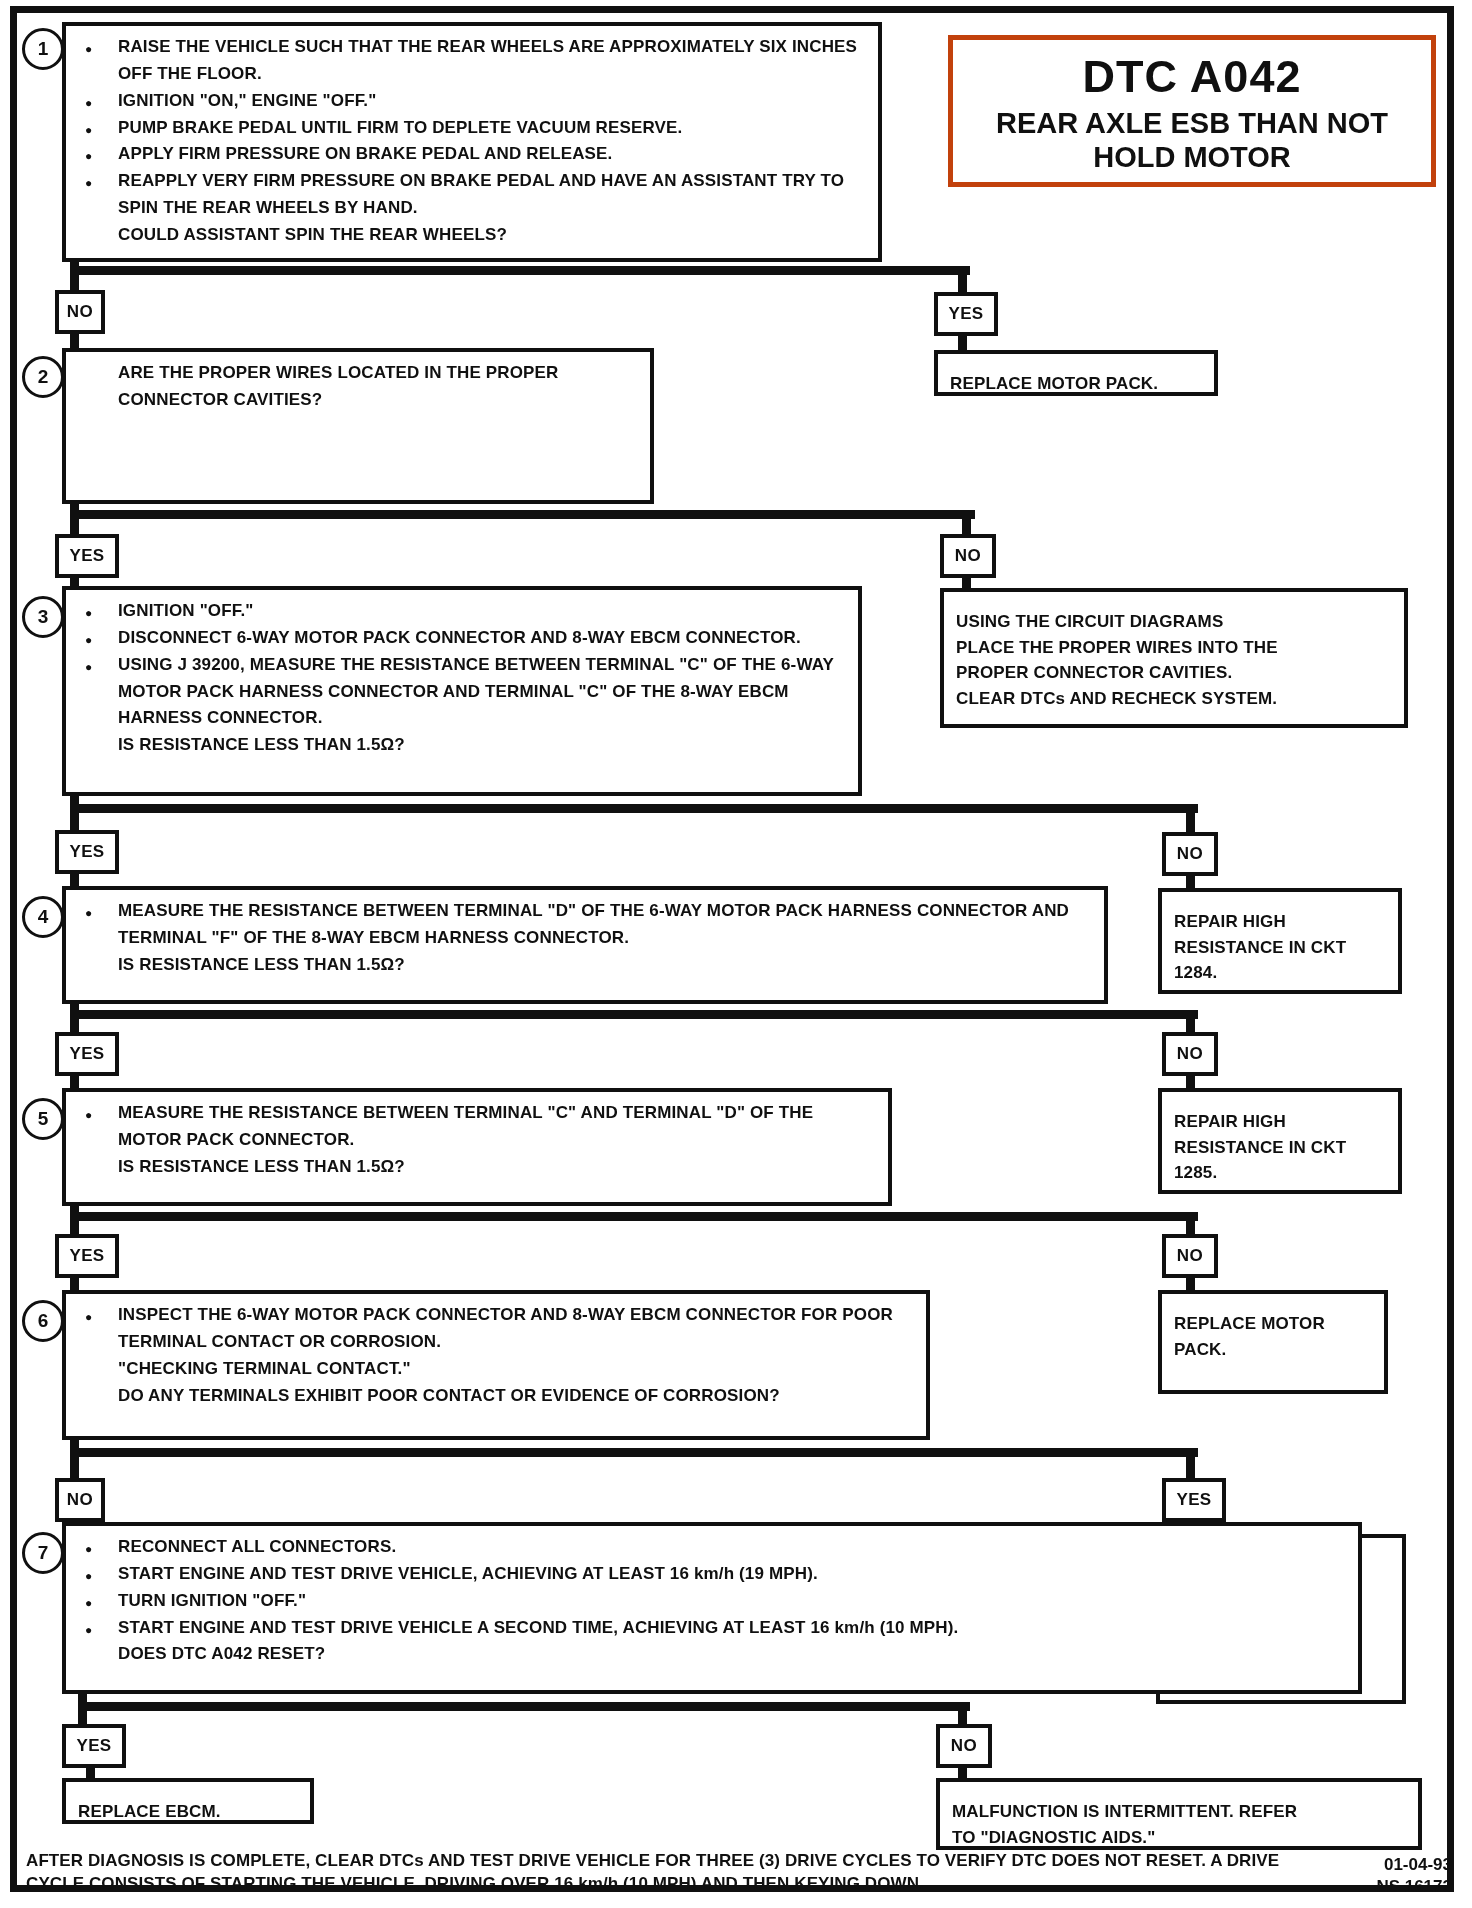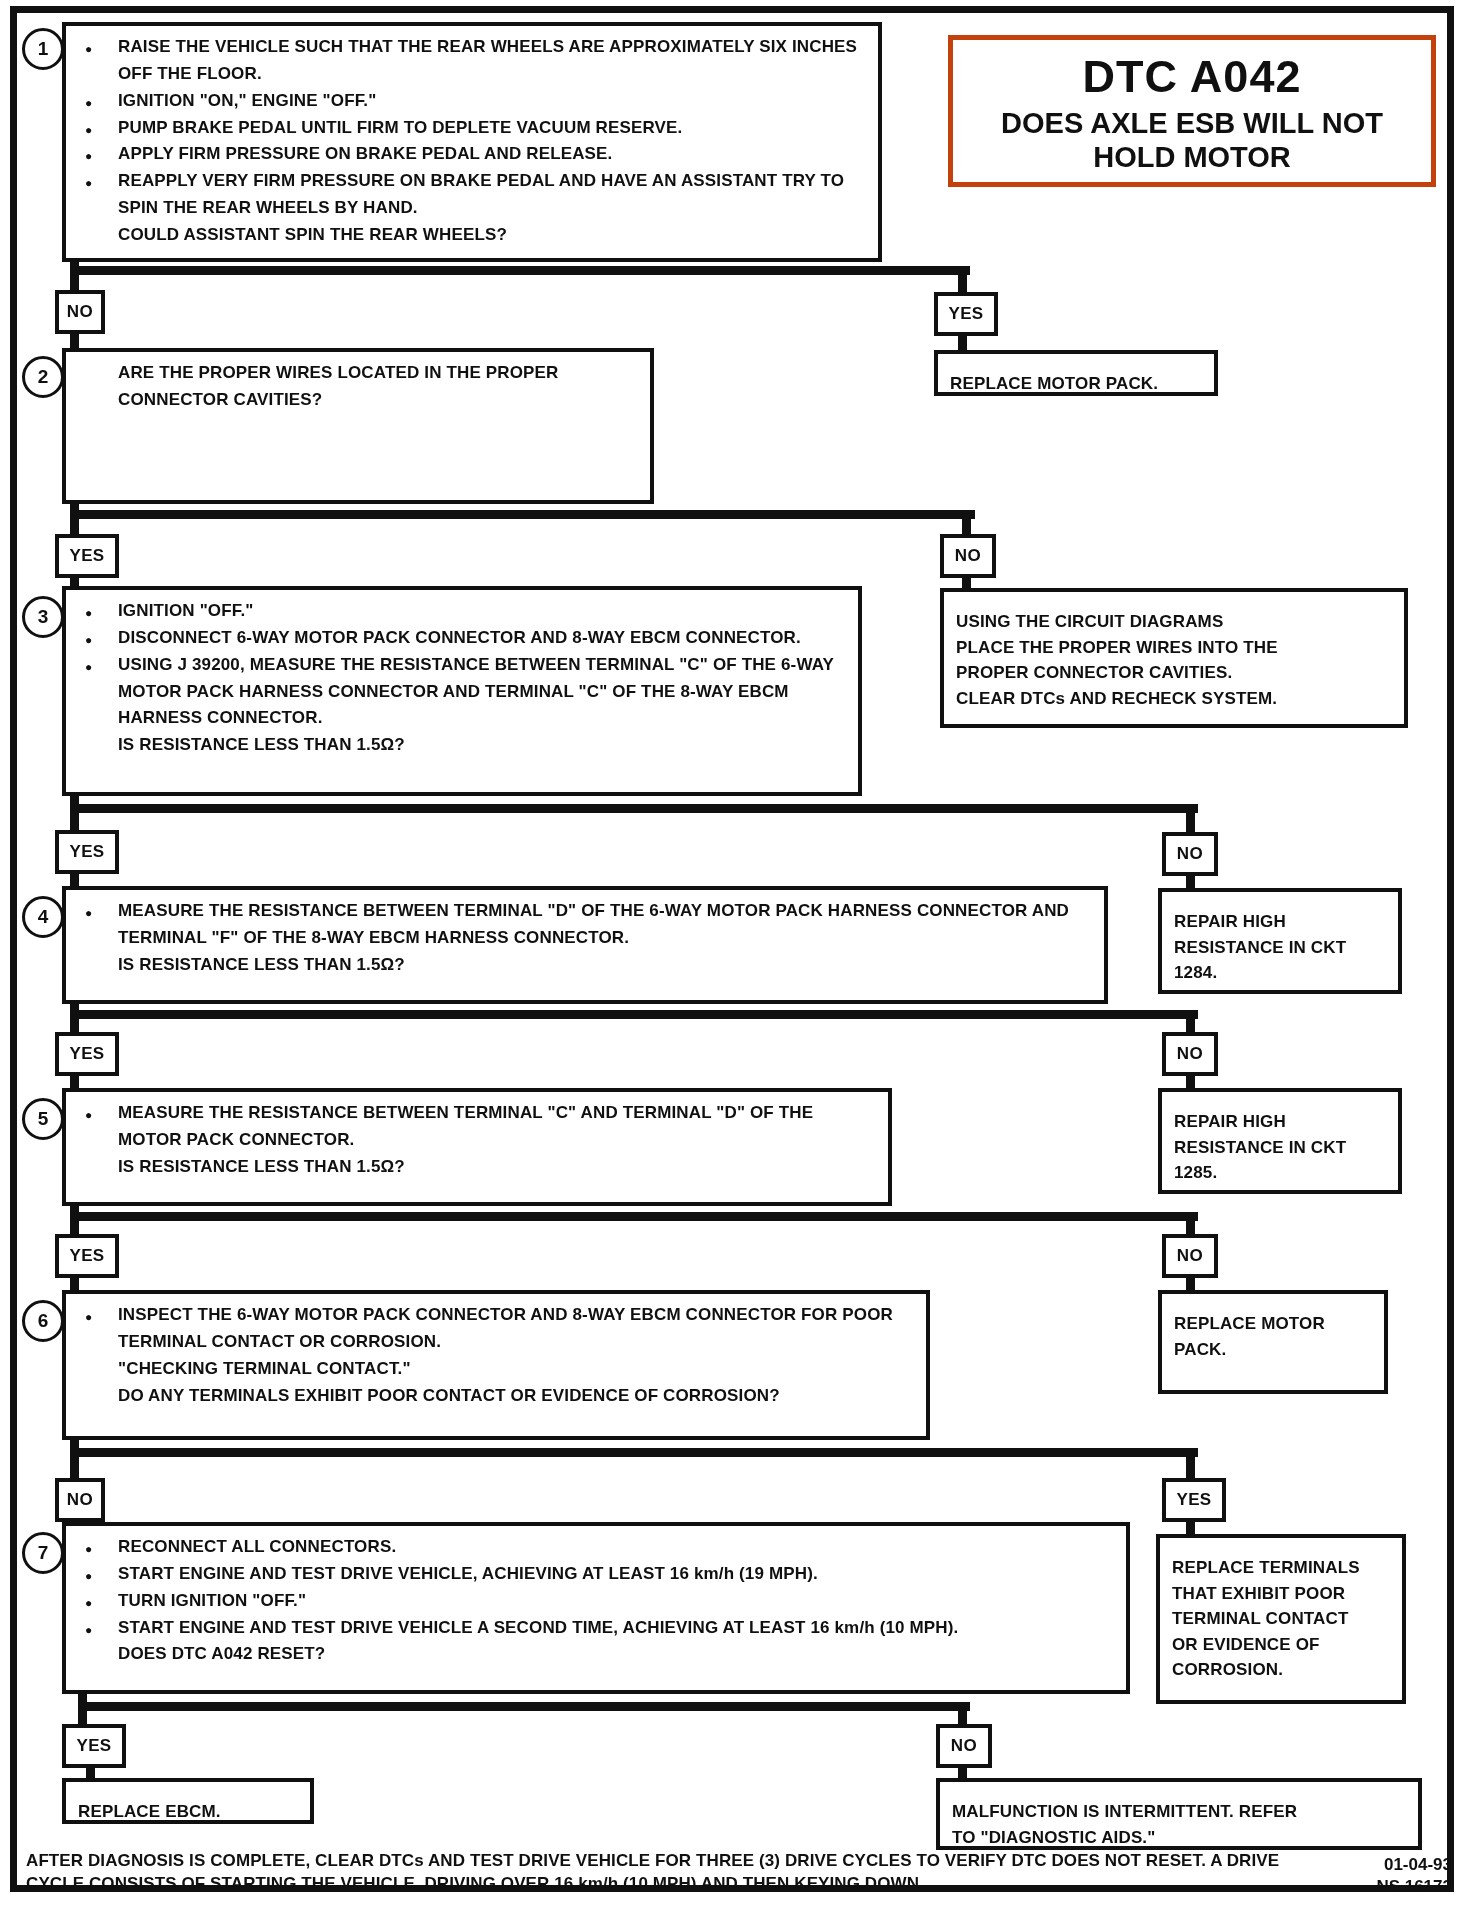--- a/index.html
+++ b/index.html
@@ -28,21 +28,21 @@
   .footer{position:absolute;left:26px;top:1850px;width:1268px;font-size:17px;font-weight:700;line-height:1.35;letter-spacing:.1px;}
   .stamp{position:absolute;left:1296px;top:1854px;width:156px;text-align:right;font-size:17px;font-weight:700;line-height:1.3;}
 </style>
 </head>
 <body>
 
 <div class="frame"></div>
 
 <div class="titlebox">
   <div class="tcode">DTC A042</div>
-  <div class="tname">DOES AXLE ESB WILL NOT
+  <div class="tname">REAR AXLE ESB THAN NOT
 HOLD MOTOR</div>
 </div>
 
 <div class="circ" style="left:22px;top:28px;">1</div>
 <div class="box" style="left:62px;top:22px;width:820px;height:240px;">
   <div class="row">
       <span class="blt"></span>
       <span class="bt">RAISE THE VEHICLE SUCH THAT THE REAR WHEELS ARE APPROXIMATELY SIX INCHES OFF THE FLOOR.</span>
     </div>
   <div class="row">
@@ -194,21 +194,21 @@
 <div class="lbl" style="left:55px;top:1478px;width:50px;height:44px;">NO</div>
 <div class="lbl" style="left:1162px;top:1478px;width:64px;height:44px;">YES</div>
 <div class="vl" style="left:1186px;top:1522px;width:9px;height:14px;"></div>
 <div class="act" style="left:1156px;top:1534px;width:250px;height:170px;">REPLACE TERMINALS
 THAT EXHIBIT POOR
 TERMINAL CONTACT
 OR EVIDENCE OF
 CORROSION.</div>
 
 <div class="circ" style="left:22px;top:1532px;">7</div>
-<div class="box" style="left:62px;top:1522px;width:1068px;height:172px;">
+<div class="box" style="left:62px;top:1522px;width:1300px;height:172px;">
   <div class="row">
       <span class="blt"></span>
       <span class="bt">RECONNECT ALL CONNECTORS.</span>
     </div>
   <div class="row">
       <span class="blt"></span>
       <span class="bt">START ENGINE AND TEST DRIVE VEHICLE, ACHIEVING AT LEAST 16 km/h (19 MPH).</span>
     </div>
   <div class="row">
       <span class="blt"></span>

